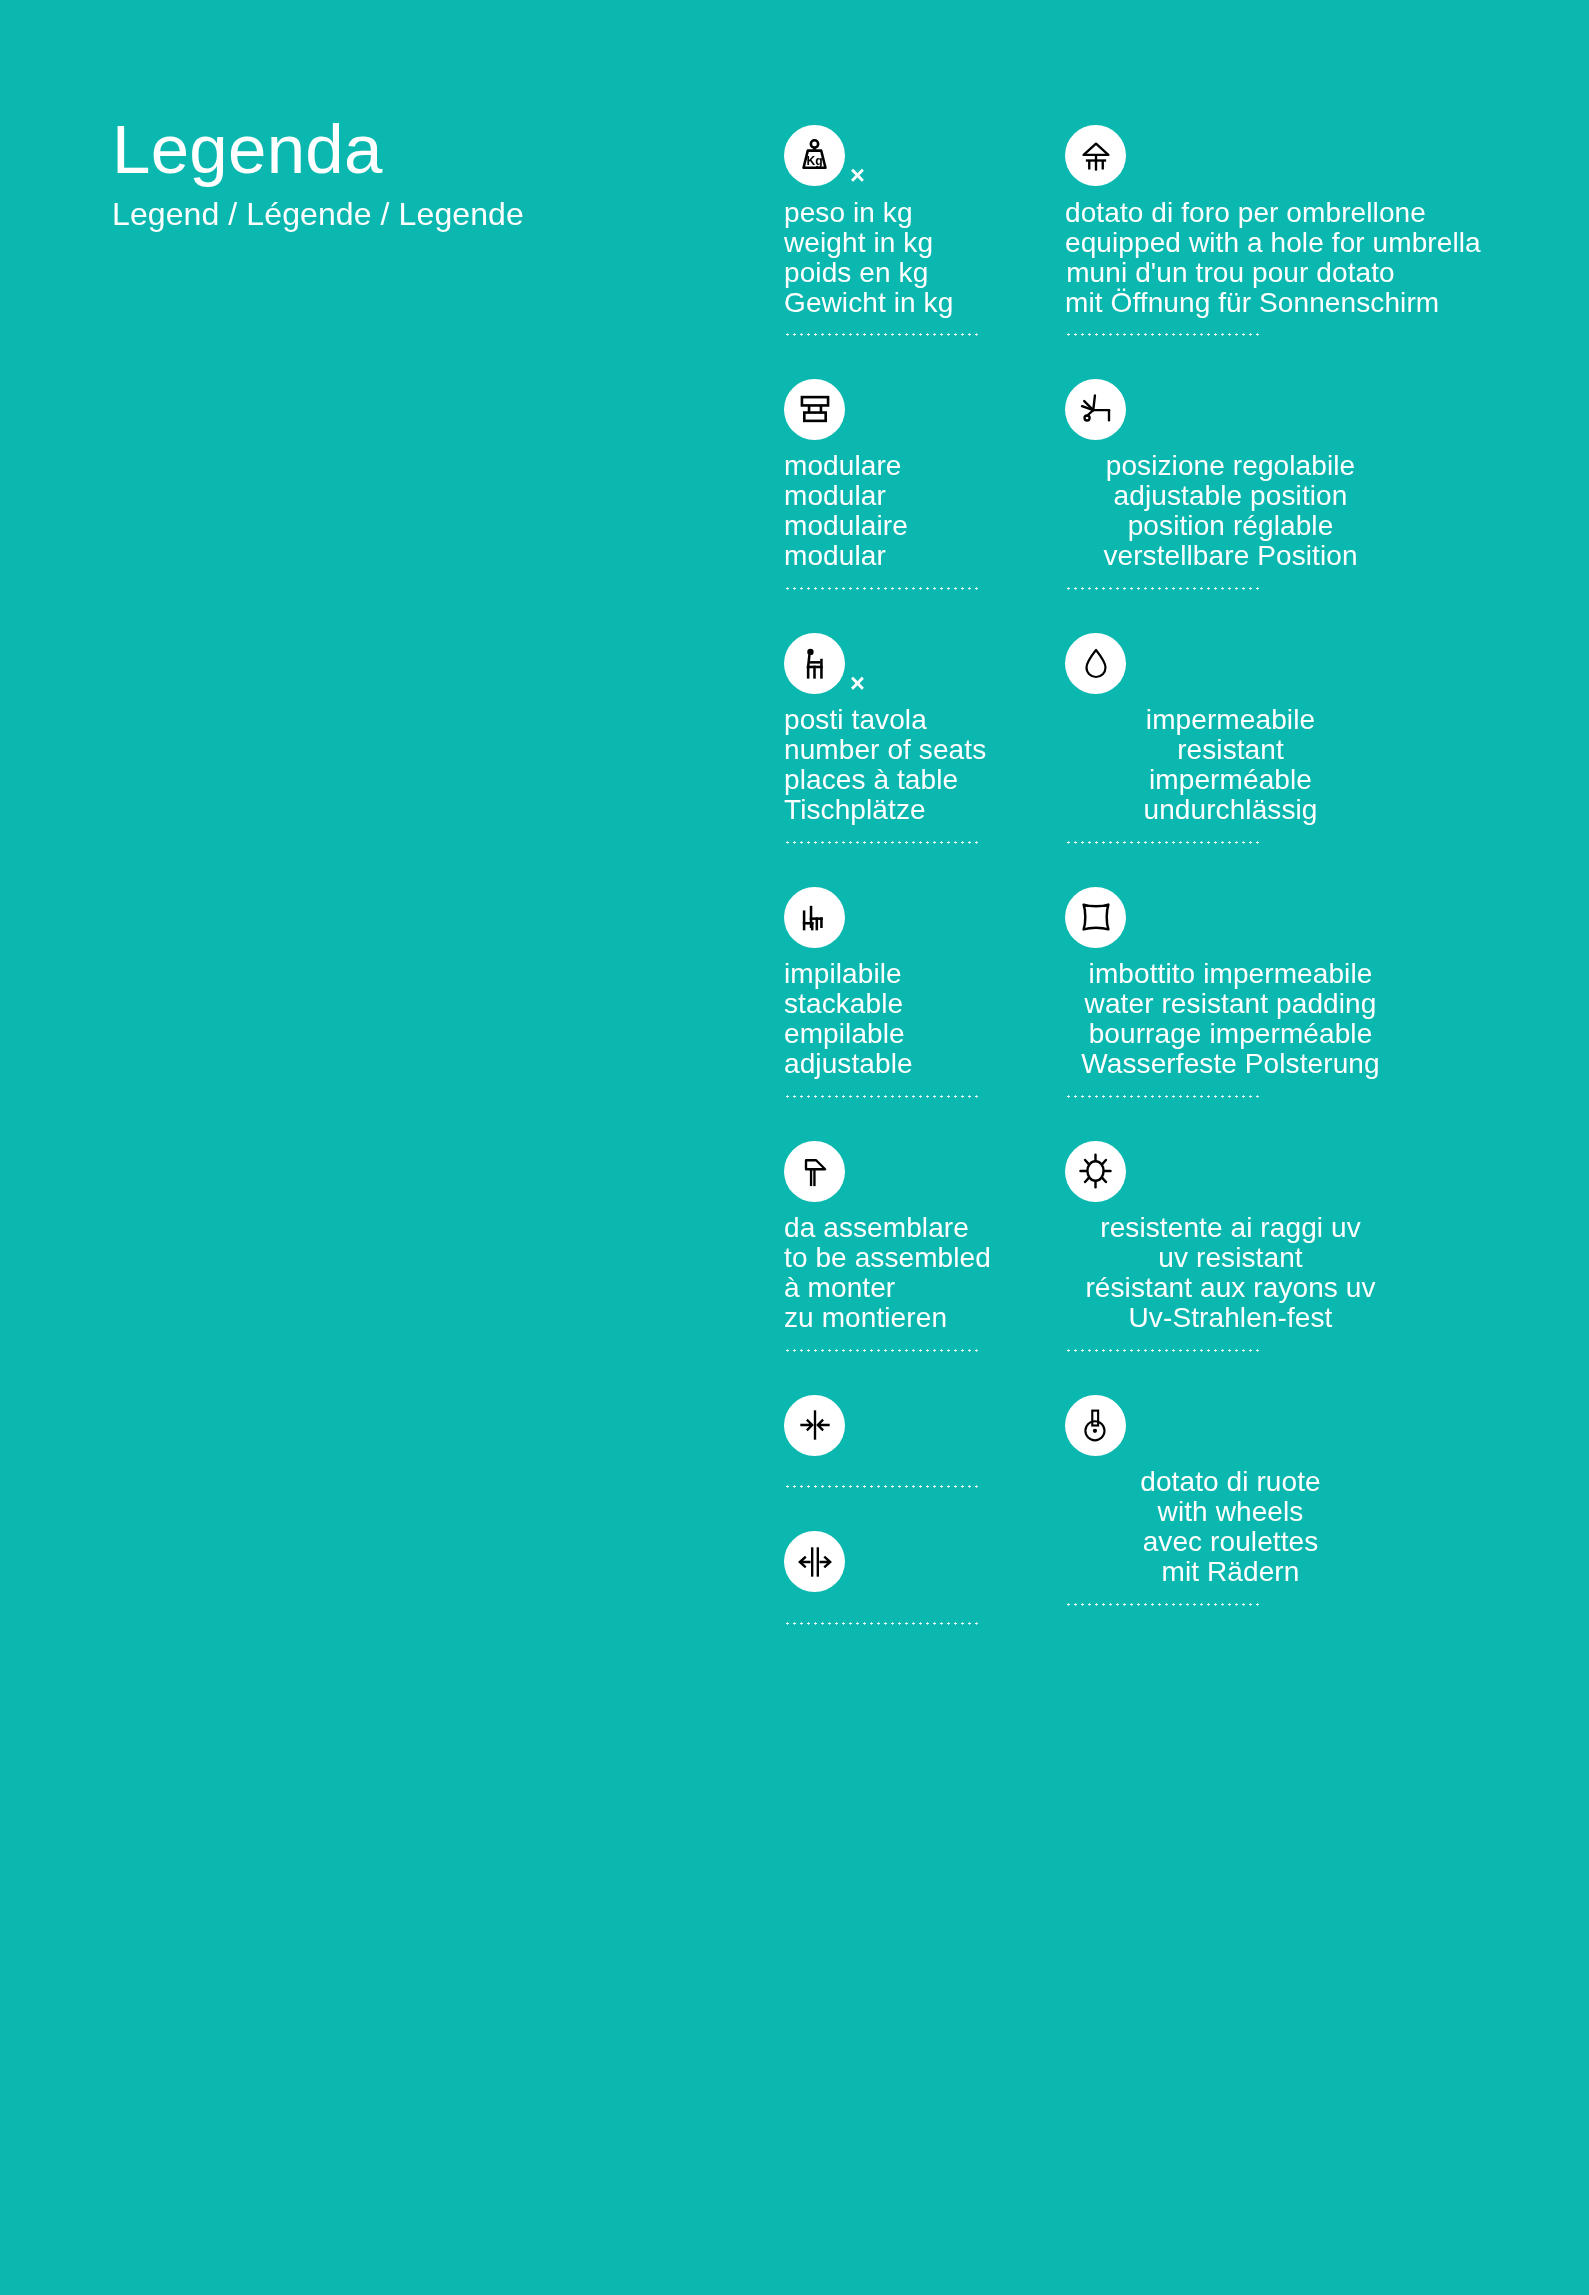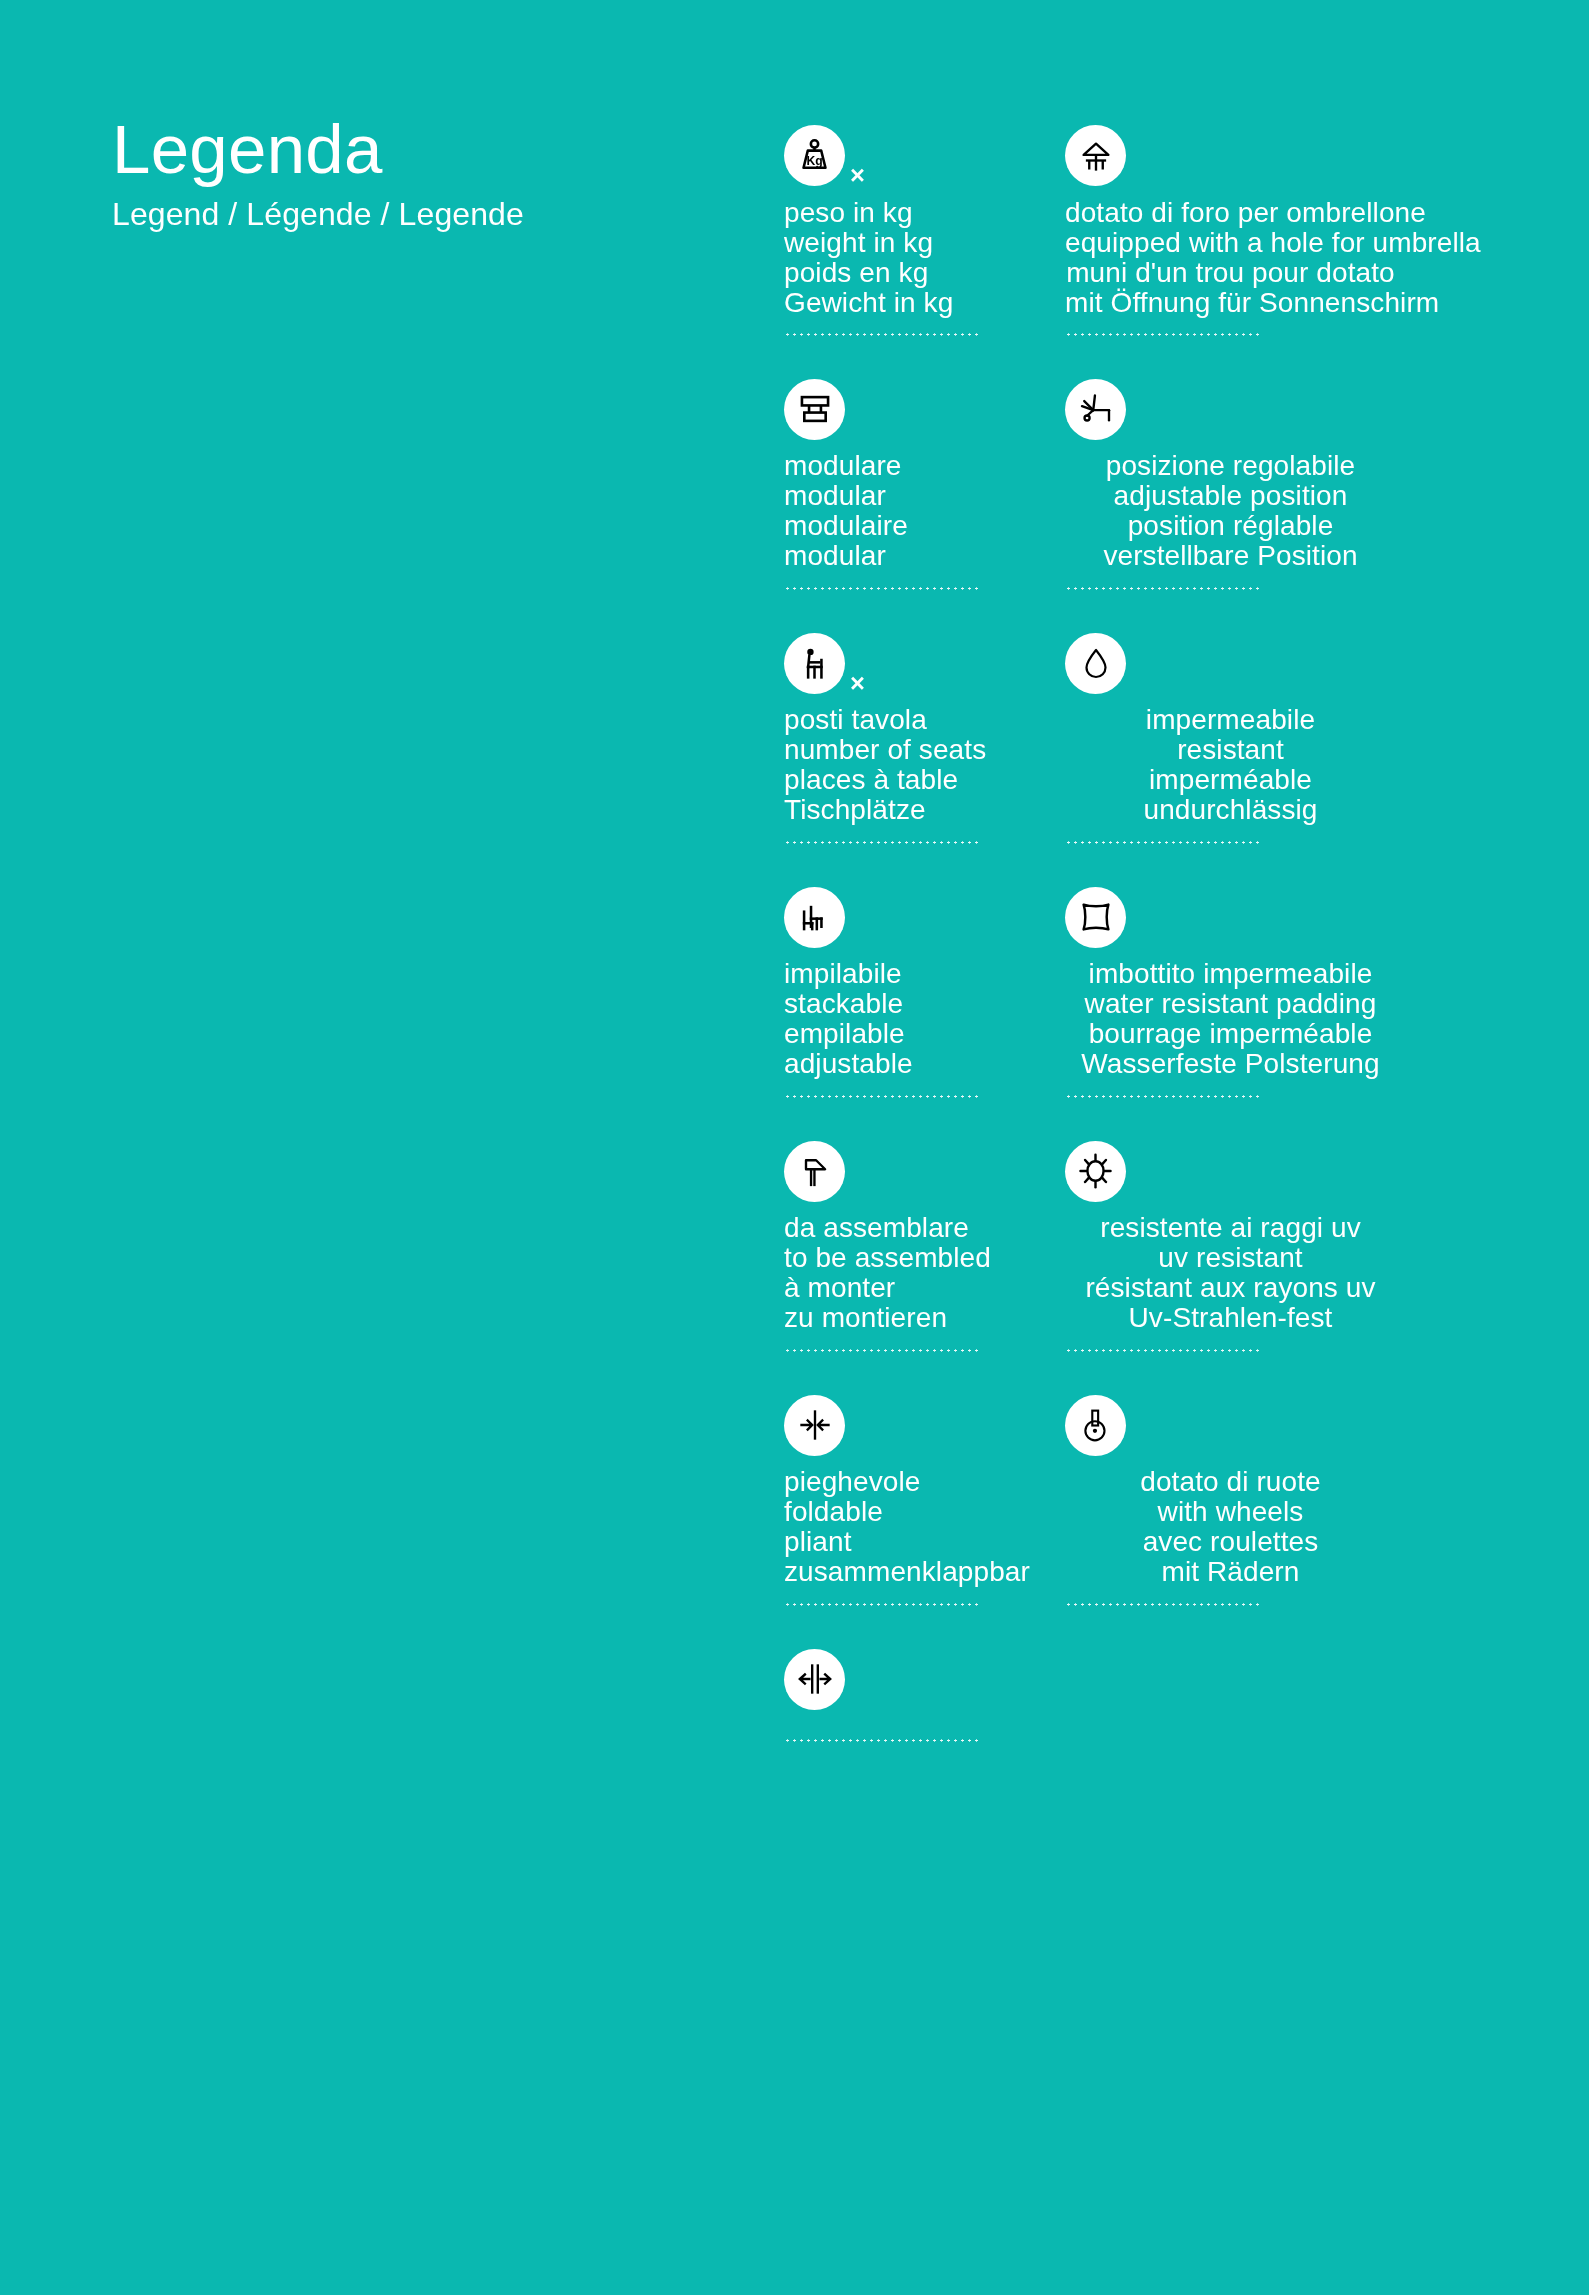--- a/index.html
+++ b/index.html
@@ -210,26 +210,20 @@
           <div class="icon-badge">
             <svg width="38" height="36" viewBox="0 0 64 64">
       <g fill="none" stroke="#000" stroke-width="4.2" stroke-linecap="square">
         <path d="M32 8 L32 56"></path>
         <path d="M8 32 L26 32 M19 24 L27 32 L19 40"></path>
         <path d="M56 32 L38 32 M45 24 L37 32 L45 40"></path>
       </g>
     </svg>
           </div>
         </div>
-        <div class="labels">
-          <div class="lbl">pieghevole</div>
-          <div class="lbl">foldable</div>
-          <div class="lbl">pliant</div>
-          <div class="lbl">zusammenklappbar</div>
-        </div>
         <div class="divider"></div>
       </div>
       <div class="legend-item">
         <div class="icon-row">
           <div class="icon-badge">
             <svg width="38" height="36" viewBox="0 0 64 64">
       <g fill="none" stroke="#000" stroke-width="4.2" stroke-linecap="square">
         <path d="M27 8 L27 56"></path>
         <path d="M37 8 L37 56"></path>
         <path d="M22 32 L6 32 M14 24 L5 32 L14 40"></path>

